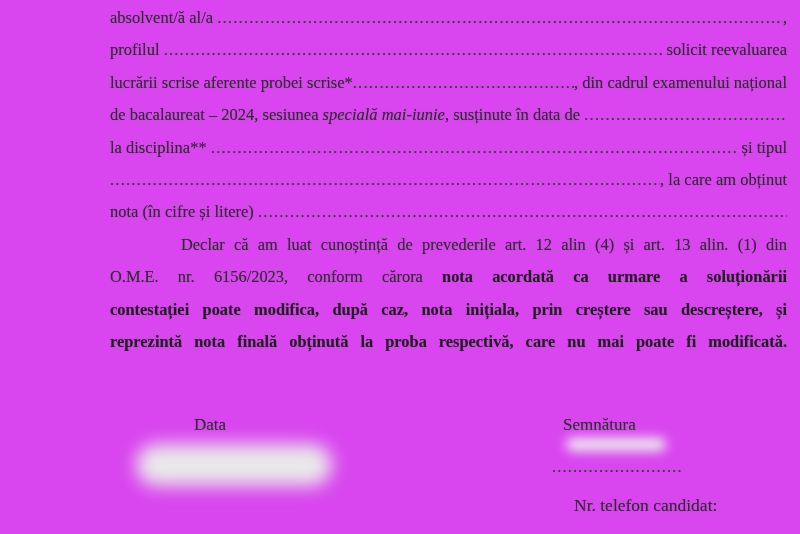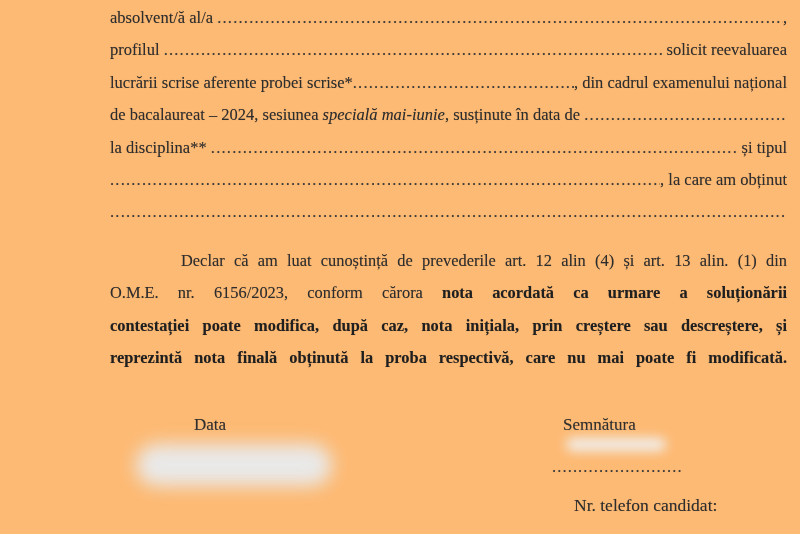--- a/index.html
+++ b/index.html
@@ -1,20 +1,20 @@
 <!DOCTYPE html>
 <html><head>
 <meta charset="utf-8">
 <style>
   html, body { margin: 0; padding: 0; background: #ffffff; }
   .doc {
     position: relative;
     width: 800px;
     height: 534px;
-    background: #fdba74;
+    background: #d946ef;
     overflow: hidden;
     font-family: "Liberation Serif", serif;
     color: #2d2d2d;
     text-shadow: 0 0 0.7px rgba(40,40,40,0.35);
   }
   .body-text {
     position: absolute;
     left: 110px;
     top: 2px;
     width: 677px;
@@ -38,21 +38,21 @@
     color: #3a3a3a;
   }
   .declaration { margin: 0; }
   .pline {
     line-height: 32.4px;
     font-size: 16.4px;
     text-align: justify;
     text-align-last: justify;
     -moz-text-align-last: justify;
   }
-  .pline.indent { text-indent: 71px; margin-top: 16px; }
+  .pline.indent { text-indent: 71px; }
   .pline b { font-weight: bold; color: #1f1f1f; }
   .flabel {
     position: absolute;
     font-size: 17px;
     line-height: 20px;
     white-space: pre;
   }
   .date-label { left: 194px; top: 415px; }
   .sig-label  { left: 563px; top: 415px; }
   .phone-label {
@@ -127,20 +127,21 @@
       <span class="dots">..........................................................................................................................................................................</span>
       <span class="seg"> și tipul</span>
     </div>
 
     <div class="fline">
       <span class="dots">..........................................................................................................................................................................</span>
       <span class="seg">, la care am obținut</span>
     </div>
 
     <div class="fline">
+      <span class="seg">nota (în cifre și litere) </span>
       <span class="dots">..........................................................................................................................................................................</span>
     </div>
 
     <div class="declaration">
       <div class="pline indent"><span>Declar că am luat cunoștință de prevederile art. 12 alin (4) și art. 13 alin. (1) din</span><b></b></div>
       <div class="pline"><span>O.M.E. nr. 6156/2023, conform cărora </span><b>nota acordată ca urmare a soluționării</b></div>
       <div class="pline"><span></span><b>contestației poate modifica, după caz, nota inițiala, prin creștere sau descreștere, și</b></div>
       <div class="pline"><span></span><b>reprezintă nota finală obținută la proba respectivă, care nu mai poate fi modificată.</b></div>
     </div>
 

